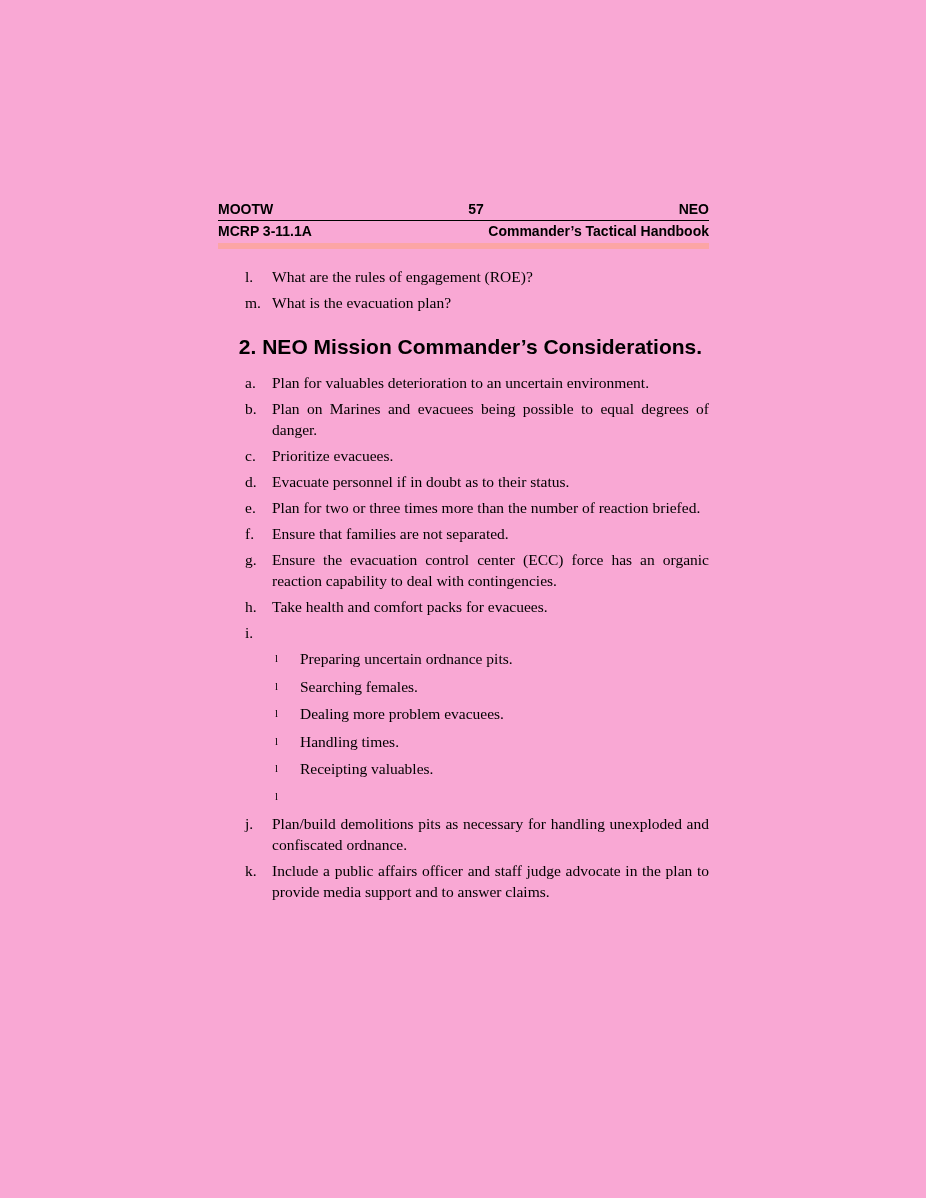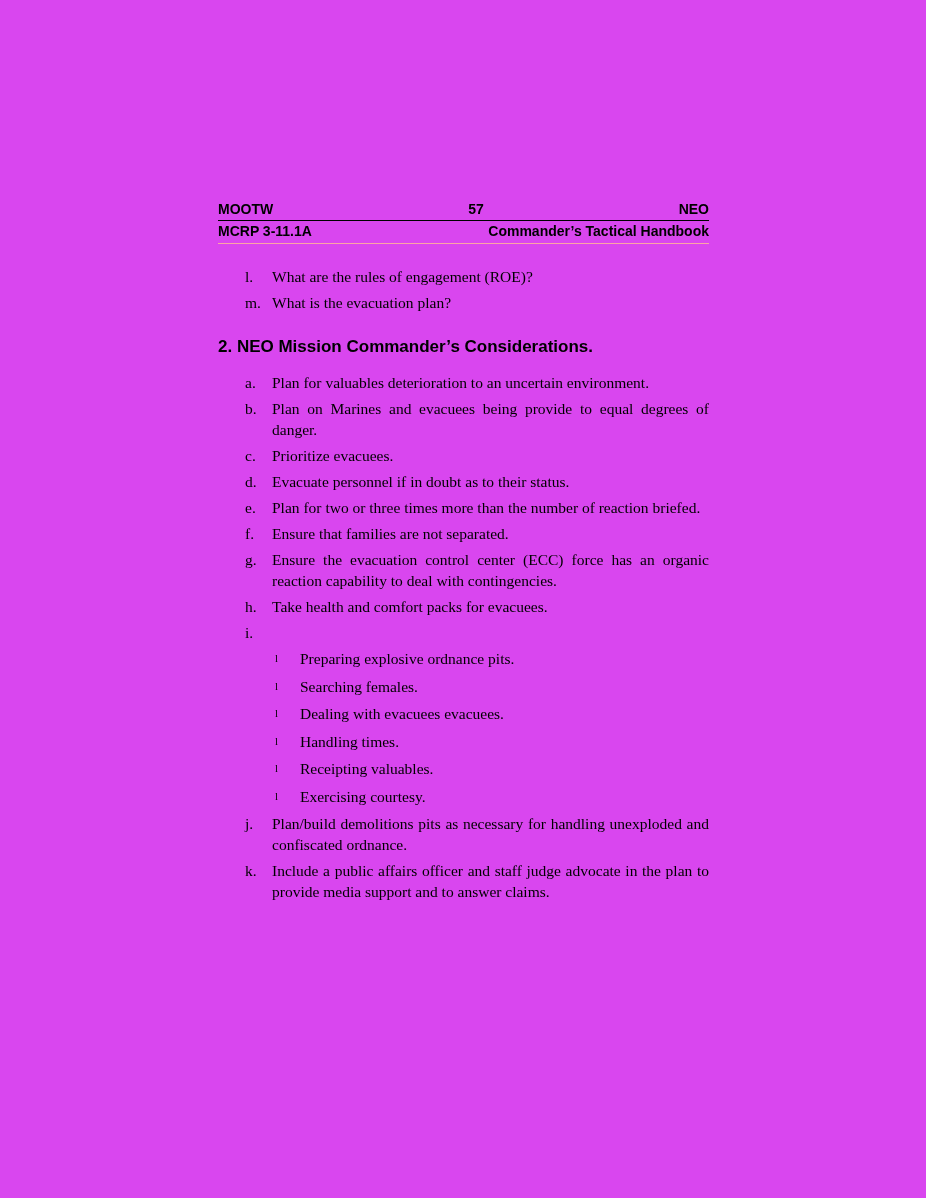--- a/index.html
+++ b/index.html
@@ -1,20 +1,20 @@
 <!DOCTYPE html>
 <html><head>
 <meta charset="utf-8">
 <style>
   html, body { margin: 0; padding: 0; background: #ffffff; }
   .page {
     position: relative;
     width: 926px;
     height: 1198px;
-    background: #d946ef;
+    background: #f9a8d4;
     color: #000000;
     font-family: "Liberation Serif", serif;
     overflow: hidden;
   }
 
   
   .header {
     position: absolute;
     left: 218px;
     top: 202px;
@@ -28,21 +28,21 @@
     display: flex;
     justify-content: space-between;
     align-items: baseline;
     border-bottom: 1.5px solid #000;
     padding-bottom: 3px;
   }
   .header-row2 {
     display: flex;
     justify-content: space-between;
     align-items: baseline;
-    border-bottom: 1px solid #fca5a5;
+    border-bottom: 6px solid #fca5a5;
     padding-top: 3px;
     padding-bottom: 3px;
   }
 
   
   .content {
     position: absolute;
     left: 218px;
     top: 266px;
     width: 491px;
@@ -58,23 +58,24 @@
     margin-left: 27px;
   }
   .item .text {
     flex: 1 1 auto;
   }
   .just .text { text-align: justify; }
 
   .section-heading {
     font-family: "Liberation Sans", sans-serif;
     font-weight: bold;
-    font-size: 17px;
-    margin: 23px 0 15px 0;
+    font-size: 21px;
+    margin: 23px 0 15px 14px;
     line-height: 21px;
+    text-align: center;
   }
 
   .subitem {
     display: flex;
     margin-bottom: 6.5px;
   }
   .subitem .marker {
     flex: 0 0 25px;
     margin-left: 57px;
     font-size: 11px;
@@ -111,21 +112,21 @@
     </div>
 
     <div class="section-heading">2. NEO Mission Commander’s Considerations.</div>
 
     <div class="item">
       <span class="label">a.</span>
       <span class="text">Plan for valuables deterioration to an uncertain environment.</span>
     </div>
     <div class="item just">
       <span class="label">b.</span>
-      <span class="text">Plan on Marines and evacuees being provide to equal degrees of danger.</span>
+      <span class="text">Plan on Marines and evacuees being possible to equal degrees of danger.</span>
     </div>
     <div class="item">
       <span class="label">c.</span>
       <span class="text">Prioritize evacuees.</span>
     </div>
     <div class="item">
       <span class="label">d.</span>
       <span class="text">Evacuate personnel if in doubt as to their status.</span>
     </div>
     <div class="item just">
@@ -143,41 +144,40 @@
     <div class="item">
       <span class="label">h.</span>
       <span class="text">Take health and comfort packs for evacuees.</span>
     </div>
     <div class="item">
       <span class="label">i.</span>
     </div>
 
     <div class="subitem">
       <span class="marker">l</span>
-      <span class="text">Preparing explosive ordnance pits.</span>
+      <span class="text">Preparing uncertain ordnance pits.</span>
     </div>
     <div class="subitem">
       <span class="marker">l</span>
       <span class="text">Searching females.</span>
     </div>
     <div class="subitem">
       <span class="marker">l</span>
-      <span class="text">Dealing with evacuees evacuees.</span>
+      <span class="text">Dealing more problem evacuees.</span>
     </div>
     <div class="subitem">
       <span class="marker">l</span>
       <span class="text">Handling times.</span>
     </div>
     <div class="subitem">
       <span class="marker">l</span>
       <span class="text">Receipting valuables.</span>
     </div>
     <div class="subitem">
       <span class="marker">l</span>
-      <span class="text">Exercising courtesy.</span>
     </div>
 
     <div class="item just">
       <span class="label">j.</span>
       <span class="text">Plan/build demolitions pits as necessary for handling unexploded and confiscated ordnance.</span>
     </div>
     <div class="item just">
       <span class="label">k.</span>
       <span class="text">Include a public affairs officer and staff judge advocate in the plan to provide media support and to answer claims.</span>
     </div>

